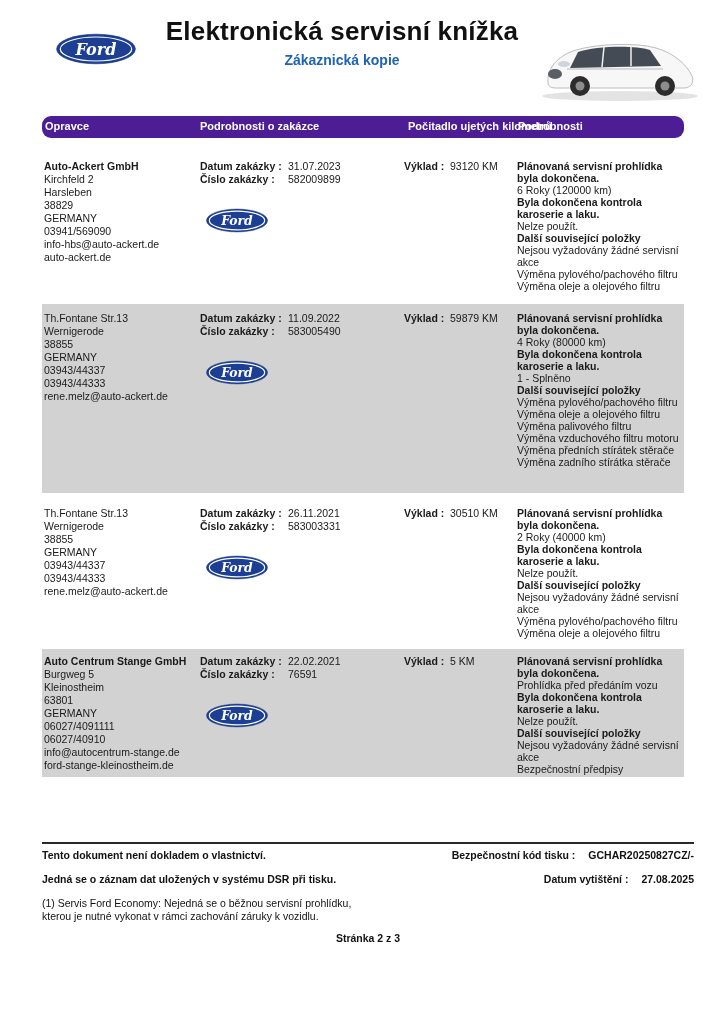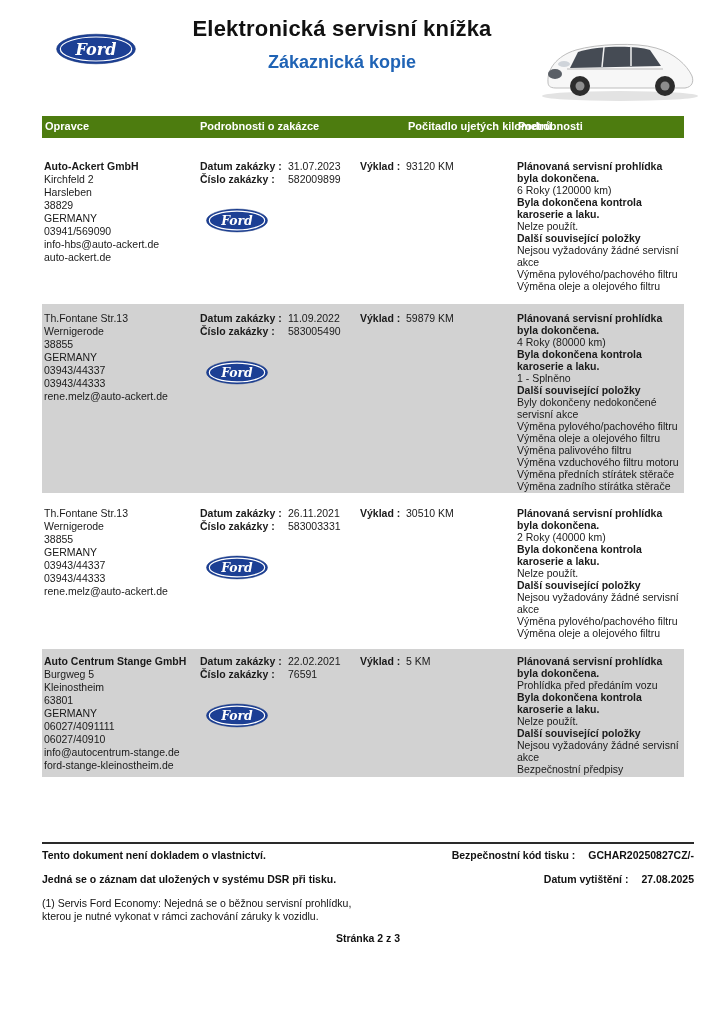--- a/index.html
+++ b/index.html
@@ -3,48 +3,48 @@
 <meta charset="utf-8">
 <style>
   * { margin:0; padding:0; box-sizing:border-box; }
   html,body { background:#fff; }
   .page { position:relative; width:724px; height:1024px; background:#ffffff;
           font-family:"Liberation Sans", sans-serif; color:#1a1a1a; overflow:hidden; }
 
   
   .logo-big { position:absolute; top:30px; left:56px; }
   .title    { position:absolute; top:16px; left:112px; width:460px; text-align:center;
-              font-size:22px; font-weight:bold; color:#111; letter-spacing:.2px; }
+              font-size:26px; font-weight:bold; color:#111; letter-spacing:.2px; }
   .subtitle { position:absolute; top:52px; left:112px; width:460px; text-align:center;
-              font-size:18px; font-weight:bold; color:#1f63b5; }
+              font-size:14px; font-weight:bold; color:#1f63b5; }
   .car      { position:absolute; top:24px; left:534px; }
 
   
   .thead { position:absolute; top:116px; left:42px; width:642px; height:22px;
-           background:#4d7c0f; color:#fff; font-size:11px; font-weight:bold; }
+           background:#4c1d95; color:#fff; font-size:11px; font-weight:bold;border-radius:9px; }
   .thead span { position:absolute; top:4px; white-space:nowrap; }
   .th1 { left:3px; } .th2 { left:158px; } .th3 { left:318px;padding-left:48px; } .th4 { left:476px; }
 
   
   .row { position:absolute; left:42px; width:642px; font-size:10.5px; line-height:13px; }
   .row.gray { background:#d2d2d2; }
   .r1 { top:158px; height:146px; }
   .r2 { top:304px; height:189px; }
   .r3 { top:505px; height:143px; }
   .r4 { top:649px; height:128px; }
   .col { position:absolute; top:2px; }
   .r2 .col { top:8px; } .r4 .col { top:6px; }
   .c1 { left:2px;   width:152px; }
   .c2 { left:158px; width:156px; }
   .c3 { left:318px; width:152px; white-space:nowrap; }
   .c4 { left:475px; width:167px; line-height:12px; }
   .b, .c4 .b { font-weight:bold; }
   .kv { white-space:nowrap; }
   .kv .lab { display:inline-block; width:88px; font-weight:bold; }
-  .odo-lab { display:inline-block; width:46px; font-weight:bold; }
+  .odo-lab { display:inline-block; width:46px; font-weight:bold;margin-left:44px; }
   .oval { margin:22px 0 0 6px; }
 
   
   .fline  { position:absolute; left:42px; top:842px; width:652px; border-top:2px solid #2a2a2a; }
   .ftxt   { position:absolute; font-size:10.5px; font-weight:bold; color:#111; white-space:nowrap; }
   .fa     { top:849px; left:42px; }
   .fb     { top:873px; left:42px; }
   .fa-r   { top:849px; right:30px; }
   .fb-r   { top:873px; right:30px; }
   .fa-r .val, .fb-r .val { margin-left:13px; }
@@ -151,21 +151,20 @@
     </div>
     <div class="col c3">
       <span class="odo-lab">Výklad :</span><span>59879 KM</span>
     </div>
     <div class="col c4">
         <div class="b">Plánovaná servisní prohlídka byla dokončena.</div>
         <div>4 Roky (80000 km)</div>
         <div class="b">Byla dokončena kontrola karoserie a laku.</div>
         <div>1 - Splněno</div>
         <div class="b">Další související položky</div>
-        <div>Byly dokončeny nedokončené servisní akce</div>
         <div>Výměna pylového/pachového filtru</div>
         <div>Výměna oleje a olejového filtru</div>
         <div>Výměna palivového filtru</div>
         <div>Výměna vzduchového filtru motoru</div>
         <div>Výměna předních stírátek stěrače</div>
         <div>Výměna zadního stírátka stěrače</div>
       </div>
   </div>
 
   <div class="row r3">

